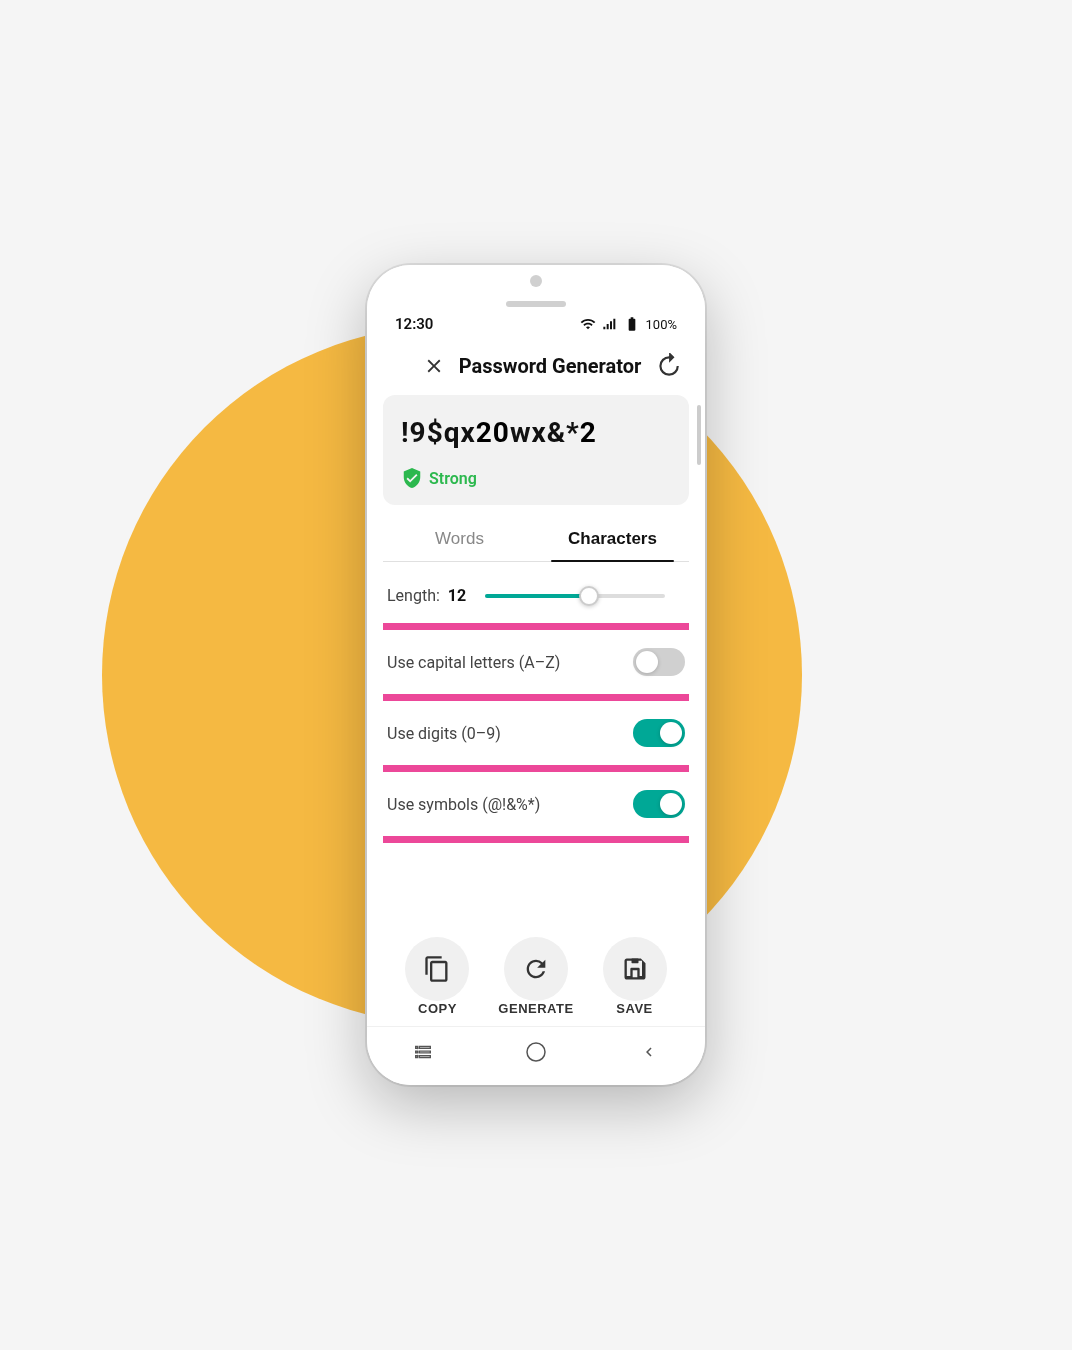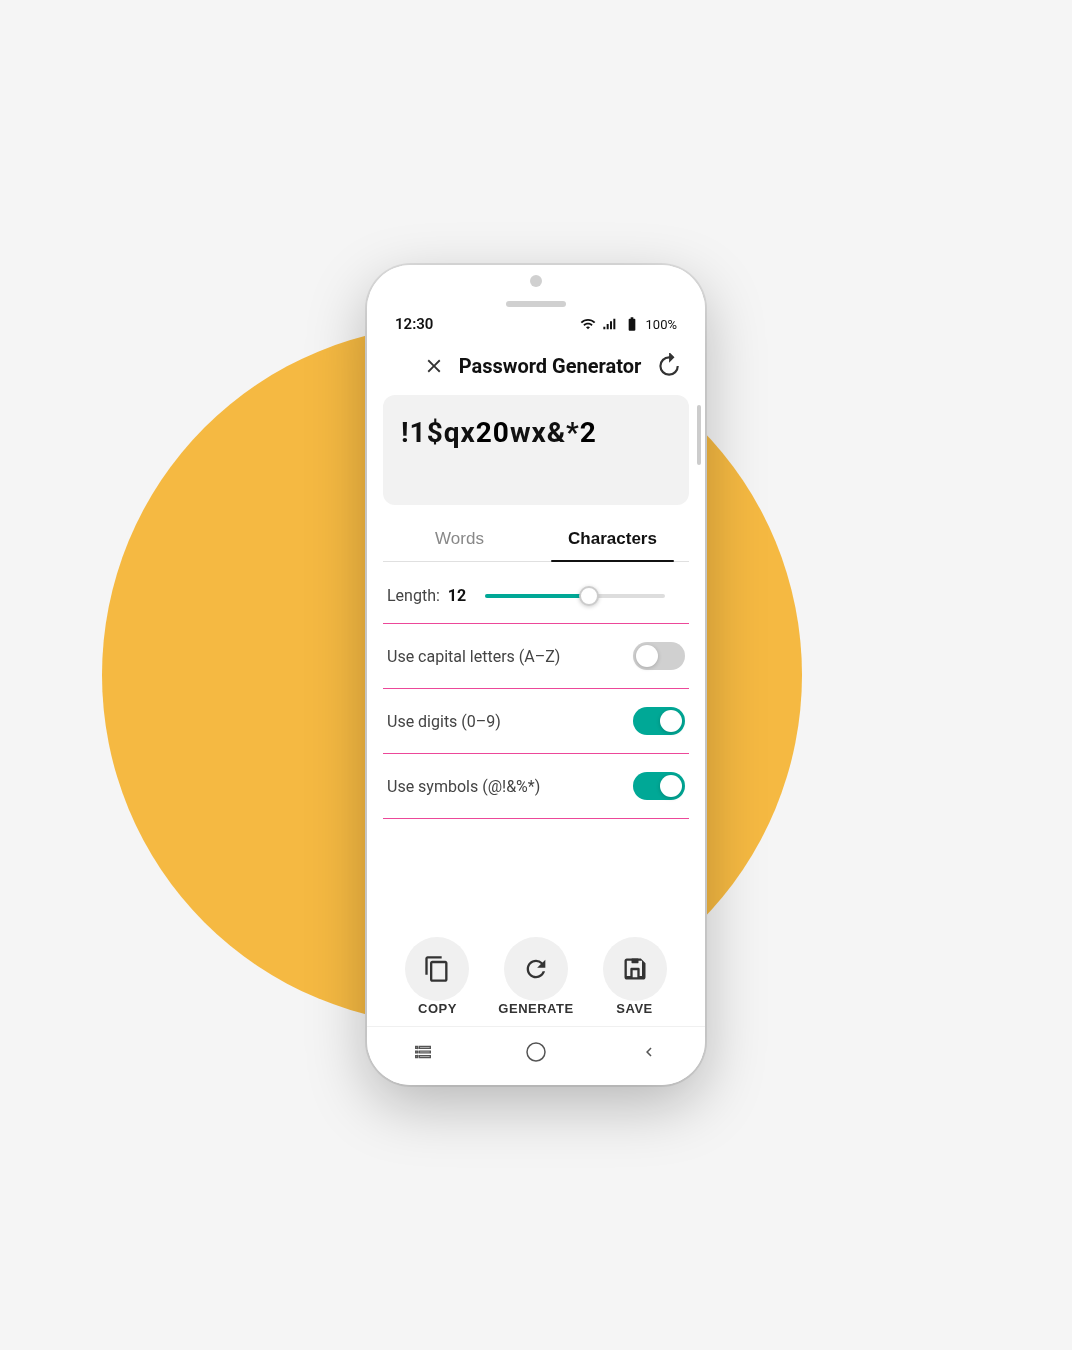--- a/index.html
+++ b/index.html
@@ -217,21 +217,21 @@
     .settings-section {
       padding: 6px 16px 0;
       flex: 1;
     }
 
     .setting-row {
       display: flex;
       align-items: center;
       justify-content: space-between;
       padding: 18px 4px;
-      border-bottom: 1px solid #ec4899;
+      border-bottom: 7px solid #ec4899;
     }
 
     .setting-label {
       font-size: 16px;
       color: #444;
     }
 
     .setting-label strong {
       color: #111;
       font-weight: 700;
@@ -417,21 +417,28 @@
       <span class="header-title">Password Generator</span>
       <button class="header-icon-btn">
         <svg width="26" height="26" viewBox="0 0 24 24" fill="#333">
           <path d="M13 3a9 9 0 1 0 9 9h-2a7 7 0 1 1-7-7v4l5-5-5-5v4z"></path>
         </svg>
       </button>
     </div>
 
     <div class="password-display">
       <div class="password-text">
-        <span class="pw-black">!1$qx</span><span class="pw-blue">20</span><span class="pw-black">wx&amp;*</span><span class="pw-blue">2</span>
+        <span class="pw-black">!9$qx</span><span class="pw-blue">20</span><span class="pw-black">wx&amp;*</span><span class="pw-blue">2</span>
+      </div>
+      <div class="strength-badge">
+
+        <svg class="strength-icon" viewBox="0 0 24 24" fill="#2CB84E">
+          <path d="M12 1L3 5v6c0 5.55 3.84 10.74 9 12 5.16-1.26 9-6.45 9-12V5l-9-4zm-2 16l-4-4 1.41-1.41L10 14.17l6.59-6.59L18 9l-8 8z"></path>
+        </svg>
+        <span class="strength-text">Strong</span>
       </div>
       <div class="scroll-indicator"></div>
     </div>
 
     <div class="tabs">
       <button class="tab">
         <span>Words</span>
       </button>
       <button class="tab active">
         <span>Characters</span>

